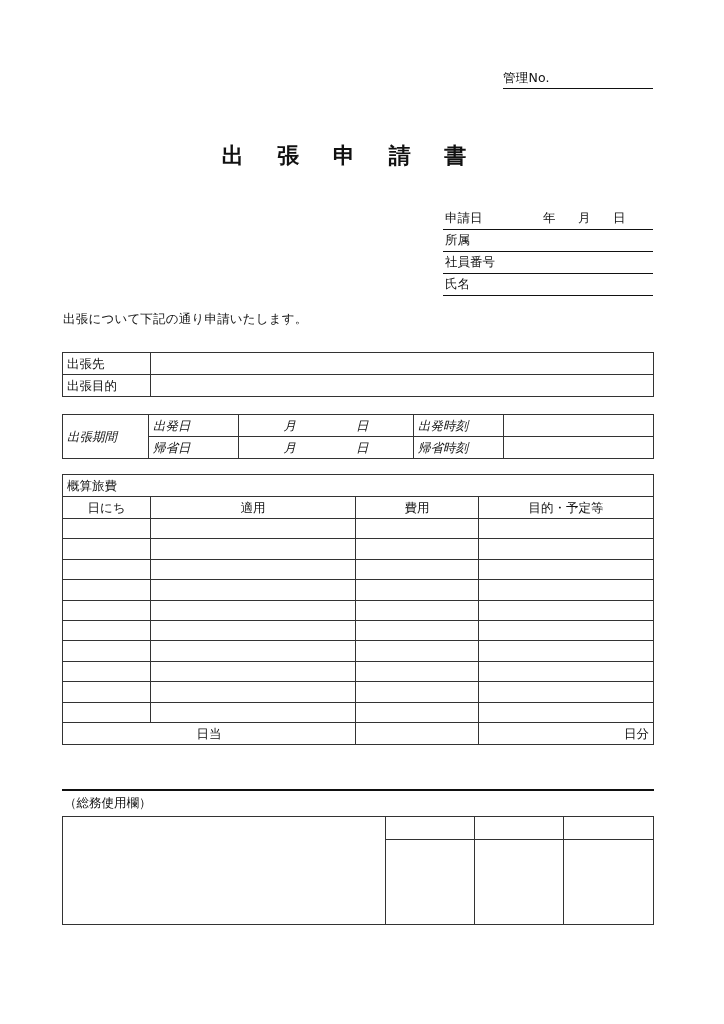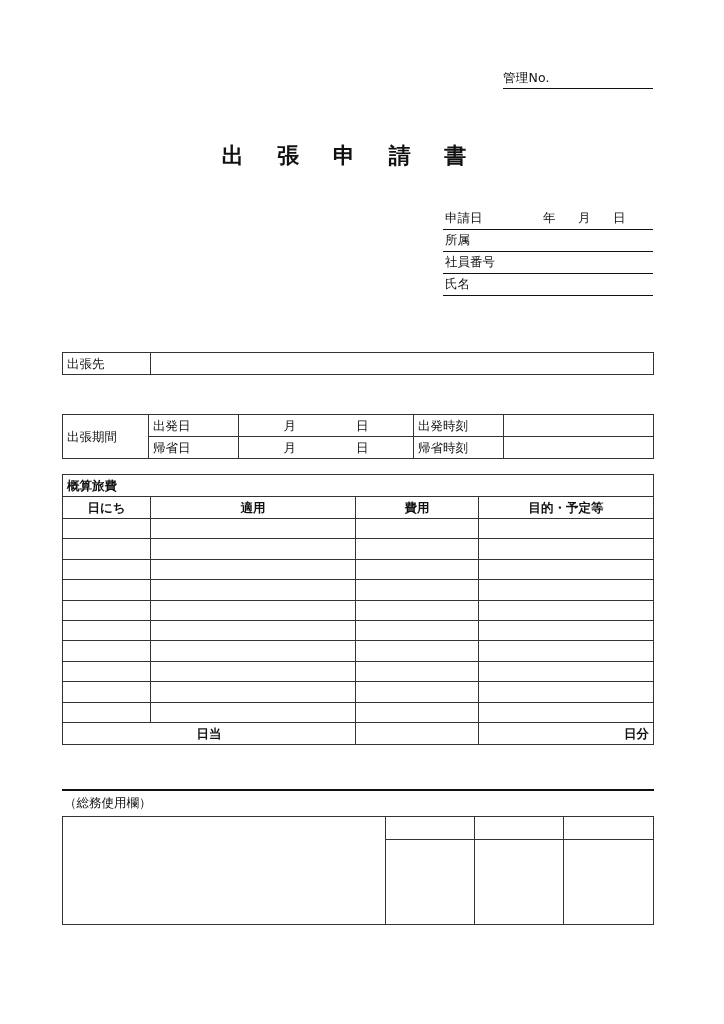--- a/index.html
+++ b/index.html
@@ -116,26 +116,26 @@
   }
   .c { text-align: center; }
   .r { text-align: right; }
   .l { text-align: left; }
 
   
   #dest-table { left: 62px; top: 352px; width: 592px; }
   #dest-table td { height: 21px; }
 
   
-  #period-table { left: 62px; top: 414px; width: 592px; }
+  #period-table { left: 62px; top: 414px; width: 592px; font-style: italic; }
   #period-table td { height: 21px; }
 
   
   #expense-table { left: 62px; top: 474px; width: 592px; }
-  #expense-table td { height: 19.4px; font-weight: bold; }
+  #expense-table td { height: 19.4px; }
   #expense-table td.hdr-band { height: 21px; }
   #expense-table td.colhdr { height: 21px; margin-top: 33px; }
   #expense-table td.sum { height: 21px; }
 
   
   .ga-rule {
     position: absolute;
     left: 62px;
     top: 789px;
     width: 592px;
@@ -176,29 +176,34 @@
       <span class="lbl">所属</span>
     </div>
     <div class="applicant-row">
       <span class="lbl">社員番号</span>
     </div>
     <div class="applicant-row">
       <span class="lbl">氏名</span>
     </div>
   </div>
 
+  <div class="statement">出張について下記の通り申請いたします。</div>
 
   <table class="tbl outer" id="dest-table">
     <colgroup>
         <col style="width:88px">
         <col>
       </colgroup>
     <tbody>
       <tr>
         <td class="l">出張先</td>
+        <td class="l"></td>
+      </tr>
+      <tr>
+        <td class="l">出張目的</td>
         <td class="l"></td>
       </tr>
     </tbody>
   </table>
 
   <table class="tbl outer" id="period-table">
     <colgroup>
       <col style="width:86px">
         <col style="width:90px">
         <col style="width:175px">

